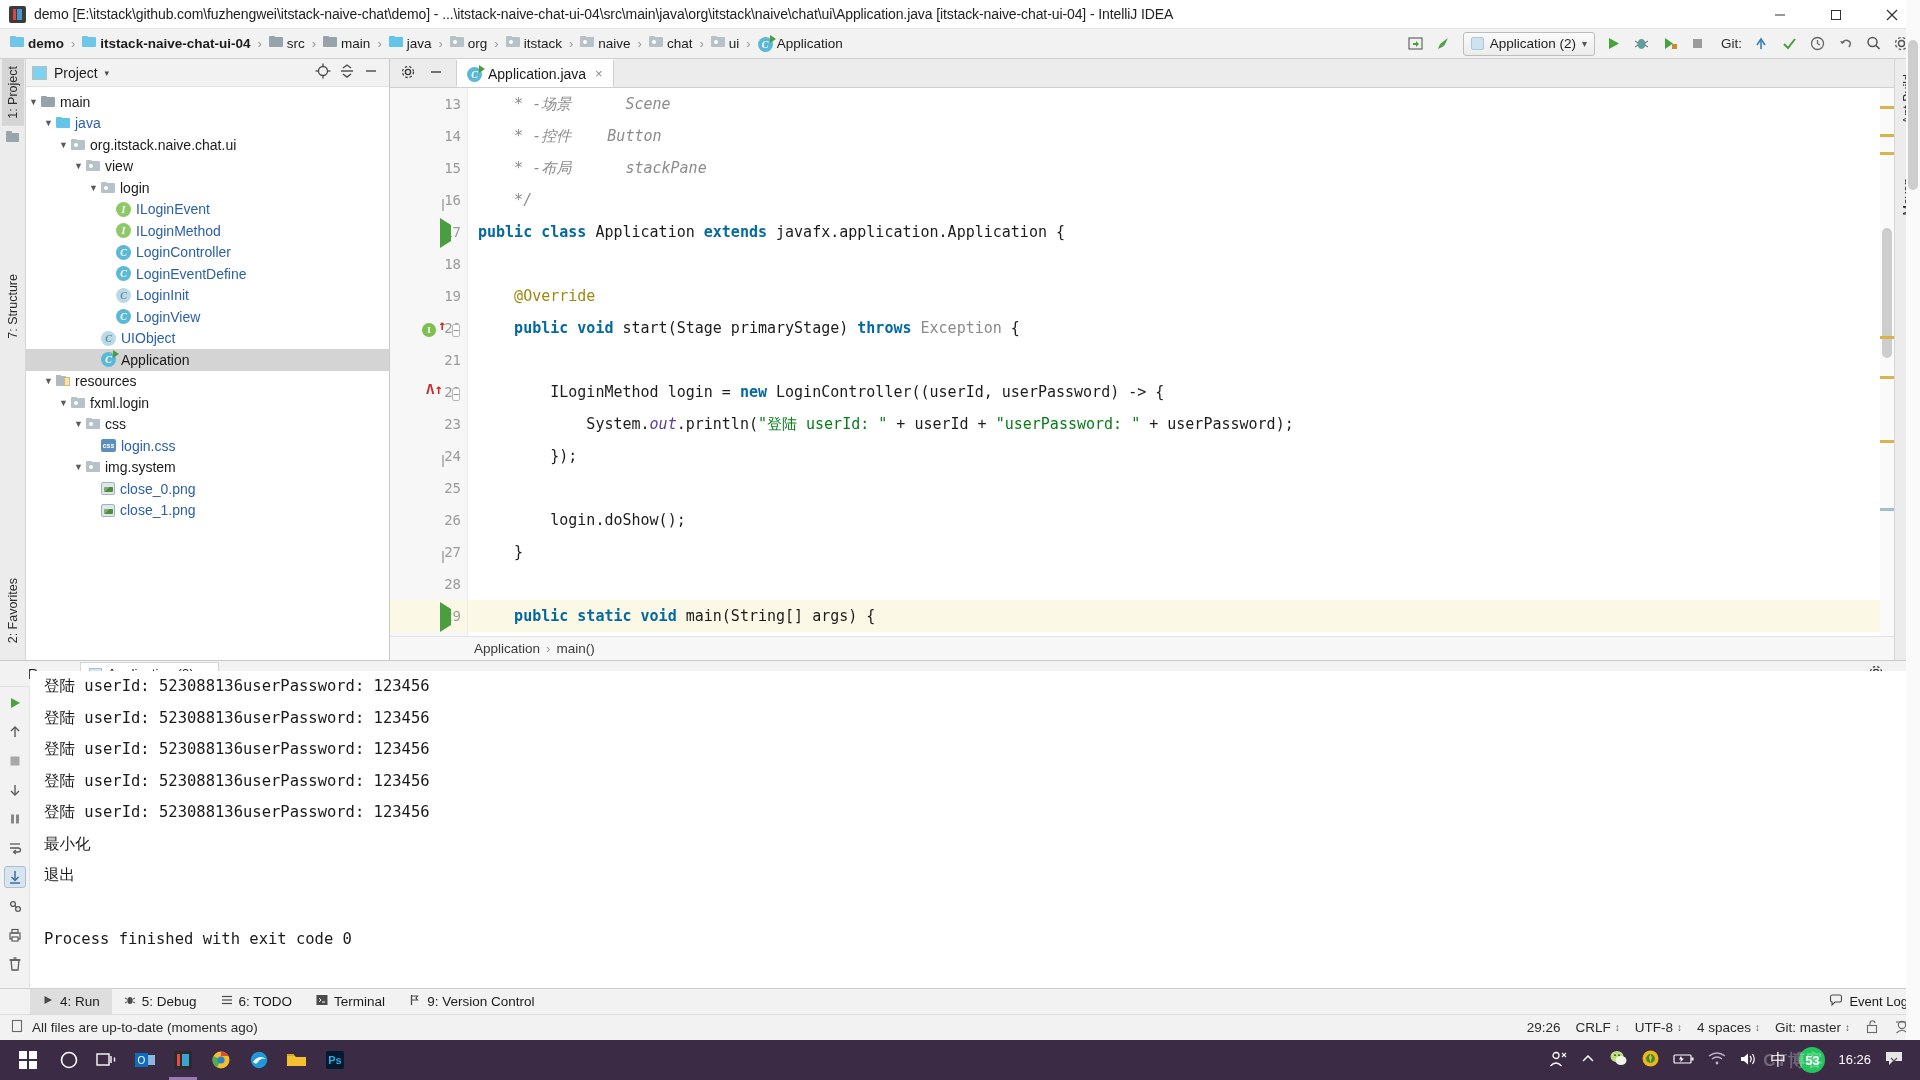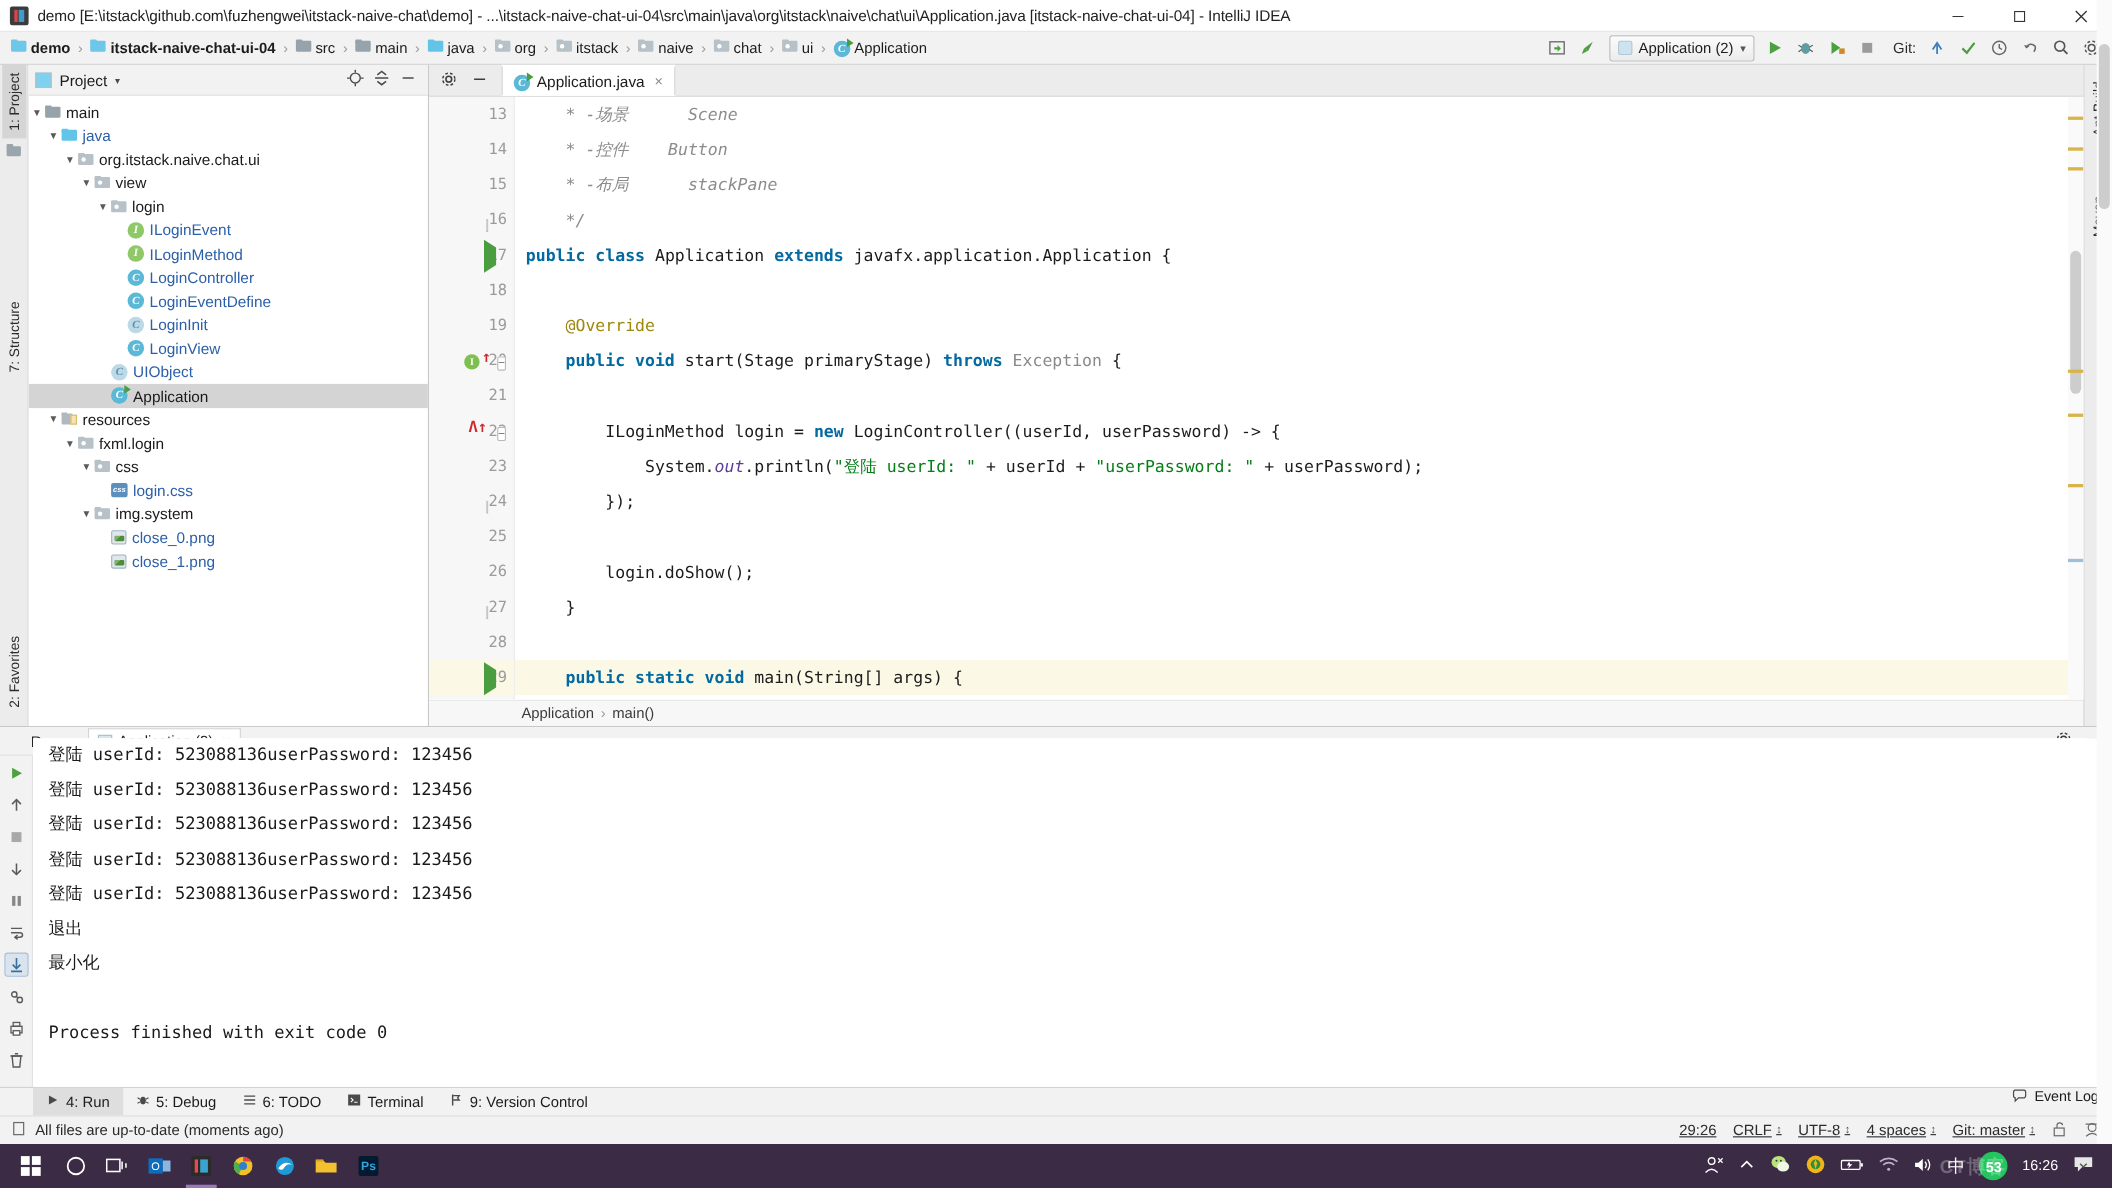--- a/index.html
+++ b/index.html
@@ -290,30 +290,30 @@
   
   .bottom-tabs {
     height: 26px; flex: 0 0 26px; background: #f2f2f2; display: flex; align-items: stretch;
     border-top: 1px solid #d0d0d0; padding-left: 30px;
   }
   .btab {
     display: flex; align-items: center; gap: 6px; padding: 0 12px;
     font-size: 13.5px; color: #1c1c1c; cursor: default;
   }
   .btab.active { background: #dedede; }
-  .bottom-tabs-right { margin-left: auto; display: flex; align-items: flex-start; padding-right: 12px; gap: 6px; }
+  .bottom-tabs-right { margin-left: auto; display: flex; align-items: center; padding-right: 12px; gap: 6px; }
 
   
   .statusbar {
     height: 26px; flex: 0 0 26px; background: #f2f2f2; display: flex; align-items: center;
     border-top: 1px solid #dcdcdc; padding: 0 10px; font-size: 13.5px; color: #2b2b2b;
   }
   .sb-left { display: flex; align-items: center; gap: 8px; }
   .sb-right { margin-left: auto; display: flex; align-items: center; gap: 15px; }
-  .sb-item { display: flex; align-items: center; gap: 4px; cursor: default; text-decoration: underline; }
+  .sb-item { display: flex; align-items: center; gap: 4px; cursor: default; }
   .sb-updown { font-size: 10px; color: #555; }
 
   
   .taskbar {
     height: 40px; flex: 0 0 40px; background: #3b2b45;
     display: flex; align-items: center; padding: 0 6px; position: relative;
   }
   .tb-start { width: 44px; height: 40px; display: flex; align-items: center; justify-content: center; }
   .tb-ico { width: 38px; height: 40px; display: flex; align-items: center; justify-content: center; position: relative;}
   .tb-ico.active::after {
@@ -983,22 +983,22 @@
               <line x1="6.5" y1="2" x2="9.5" y2="2" stroke="#5a5a5a" stroke-width="1.4"></line>
             </svg>
         </div>
       </div>
       <div class="console" style="margin-top: -16px;">
           <div class="conline">登陆 userId: 523088136userPassword: 123456</div>
           <div class="conline">登陆 userId: 523088136userPassword: 123456</div>
           <div class="conline">登陆 userId: 523088136userPassword: 123456</div>
           <div class="conline">登陆 userId: 523088136userPassword: 123456</div>
           <div class="conline">登陆 userId: 523088136userPassword: 123456</div>
+          <div class="conline">最小化</div>
           <div class="conline">退出</div>
-          <div class="conline">最小化</div>
           <div class="conline"></div>
           <div class="conline">Process finished with exit code 0</div>
         </div>
       <div class="console-scroll">
         <div class="thumb" style="top:40px;height:150px;"></div>
       </div>
     </div>
   </div>
 
   <div class="bottom-tabs">

